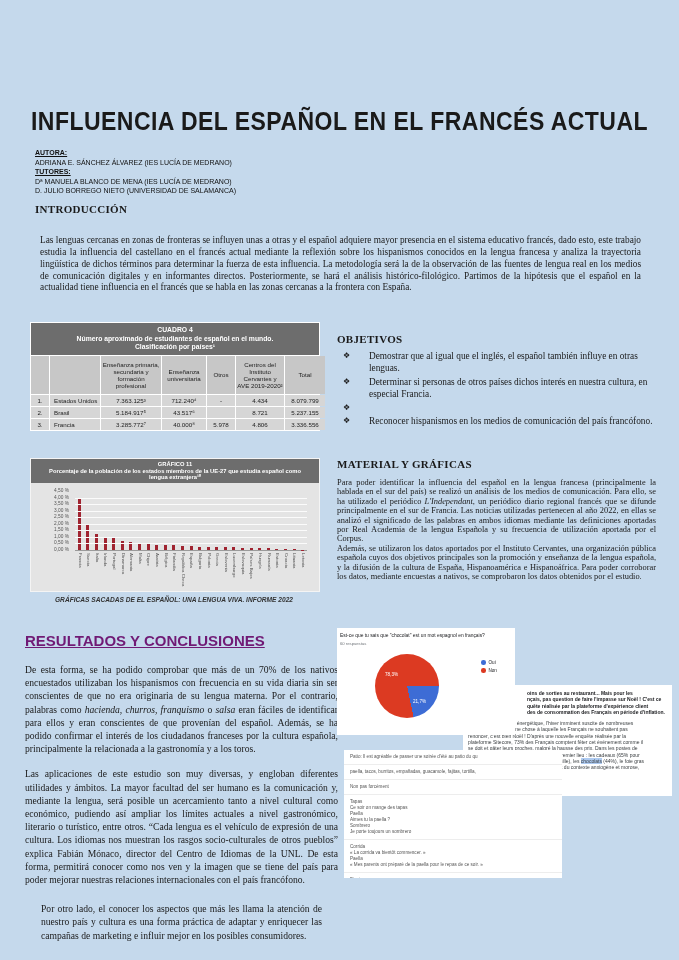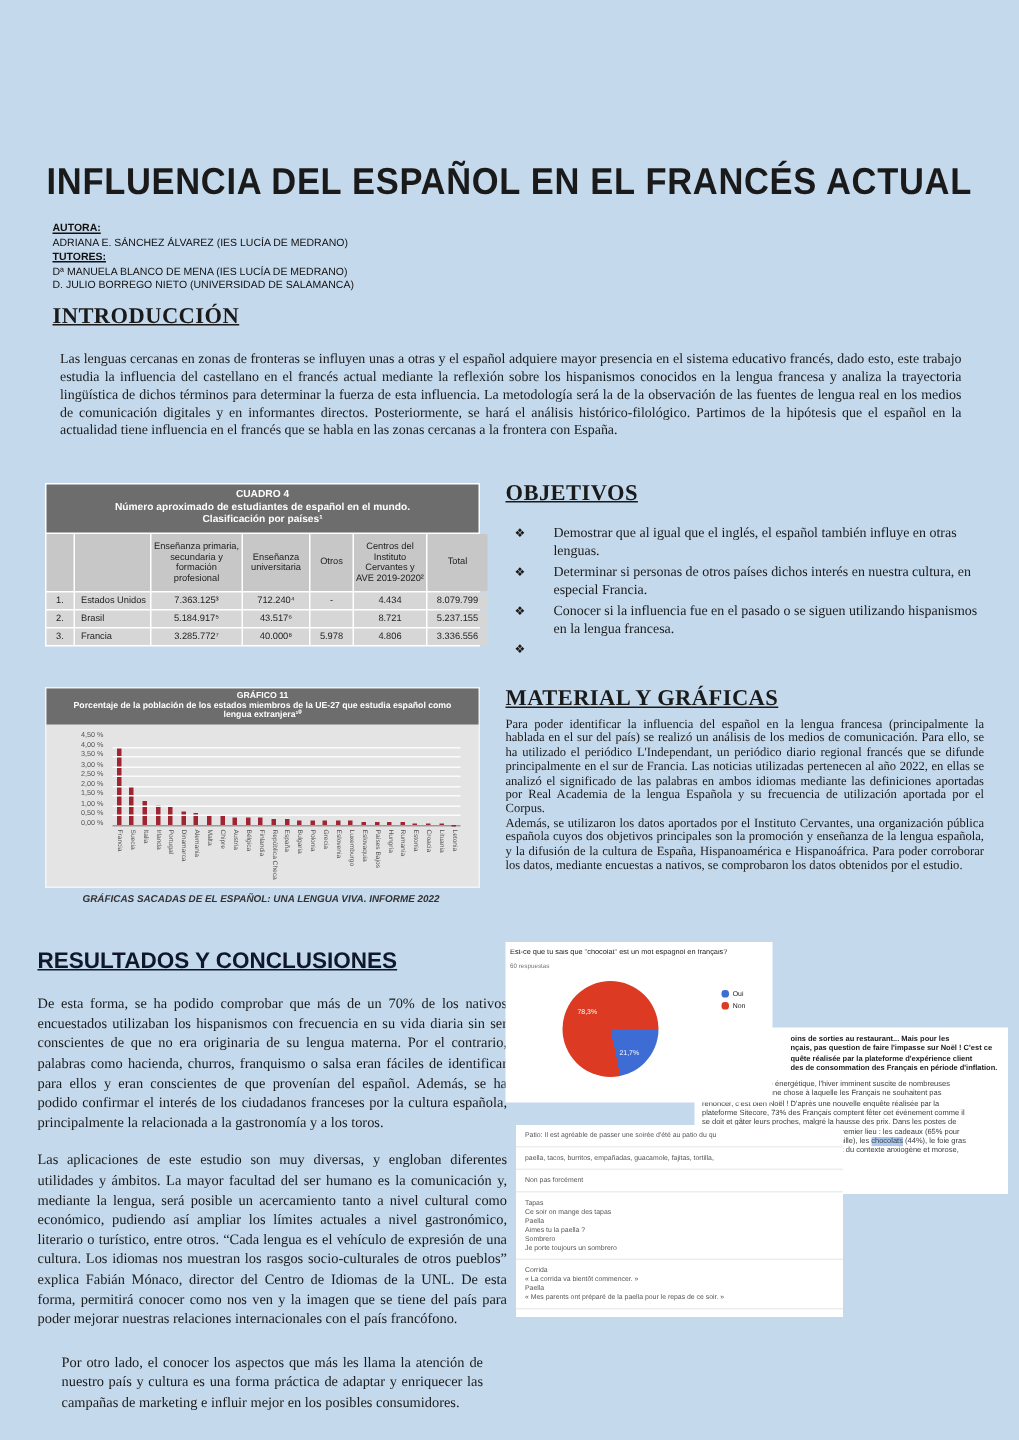--- a/index.html
+++ b/index.html
@@ -1,33 +1,33 @@
 <!DOCTYPE html>
 <html><head>
 <meta charset="utf-8">
 <style>
   html,body{margin:0;padding:0;}
   body{width:679px;height:960px;position:relative;background:#c5d9ec;overflow:hidden;
        font-family:"Liberation Serif", serif;color:#1a1a1a;}
   .abs{position:absolute;}
-  .it{}
+  .it{font-style:italic;}
 
   
   .poster-title{top:90px;left:0;width:679px;text-align:center;
     font-family:"Liberation Sans", sans-serif;font-weight:bold;font-size:25px;
     letter-spacing:.5px;transform:scaleX(.92);}
   .authors{top:148px;left:35px;font-family:"Liberation Sans", sans-serif;
     font-size:7px;line-height:9.5px;color:#111;}
   .authors .lbl{font-weight:bold;text-decoration:underline;}
 
   
-  .h-serif{font-family:"Liberation Serif", serif;font-weight:bold;font-size:15px;
-    text-decoration:underline;letter-spacing:.3px;}
+  .h-serif{font-family:"Liberation Serif", serif;font-weight:bold;font-size:11px;
+    letter-spacing:.3px;}
   .h-intro{top:203px;left:35px;}
-  .h-obj{top:321px;left:337px;}
+  .h-obj{top:333px;left:337px;}
   .h-mm{top:458px;left:337px;}
 
   .intro-text{top:226px;left:40px;width:601px;font-size:9.3px;line-height:11.8px;
     text-align:justify;}
 
   
   .table-block{top:322px;left:30px;width:288px;background:#fff;padding:1px;}
   .band{background:#6d6d6d;color:#fff;text-align:center;
     font-family:"Liberation Sans", sans-serif;font-weight:bold;}
   .t-band{font-size:6.8px;line-height:8.6px;padding:3px 6px;}
@@ -64,21 +64,21 @@
   .obj-item{display:flex;margin-bottom:1px;}
   .obj-item .b{width:26px;flex:none;text-align:left;padding-left:6px;font-size:8px;}
   .obj-item .t{flex:1;}
 
   
   .mm-text{top:478px;left:337px;width:319px;font-size:8.4px;line-height:9.4px;
     text-align:justify;}
 
   
   .results-h{top:632px;left:25px;font-family:"Liberation Sans", sans-serif;
-    font-weight:bold;font-size:15px;color:#0f172a;text-decoration:underline;margin:0;}
+    font-weight:bold;font-size:15px;color:#701a75;text-decoration:underline;margin:0;}
   .results-col{top:663px;left:25px;width:313px;font-size:9.6px;line-height:13.2px;
     text-align:justify;}
   .results-col .gap{height:12px;}
 
   
   .panel{position:absolute;background:#fff;font-family:"Liberation Sans", sans-serif;}
   .pie-panel{left:337px;top:628px;width:178px;height:107px;z-index:3;}
   .pie-q{position:absolute;top:5px;left:3px;width:172px;font-size:4.9px;color:#202124;
     white-space:nowrap;overflow:hidden;}
   .pie-n{position:absolute;top:13px;left:3px;font-size:4.2px;color:#70757a;}
@@ -166,24 +166,24 @@
   <div class="obj-item">
     <span class="b">❖</span>
     <span class="t">Demostrar que al igual que el inglés, el español también influye en otras lenguas.</span>
   </div>
   <div class="obj-item">
     <span class="b">❖</span>
     <span class="t">Determinar si personas de otros países dichos interés en nuestra cultura, en especial Francia.</span>
   </div>
   <div class="obj-item">
     <span class="b">❖</span>
-    <span class="t">Conocer si la influencia fue en el pasado o se siguen utilizando hispanismos en la lengua francesa.</span>
   </div>
   <div class="obj-item">
     <span class="b">❖</span>
+    <span class="t">Reconocer hispanismos en los medios de comunicación del país francófono.</span>
   </div>
 </div>
 
 <div class="abs chart-block">
   <div class="band c-band">
     <div>GRÁFICO 11</div>
     <div>Porcentaje de la población de los estados miembros de la UE-27 que estudia español como lengua extranjera¹⁰</div>
   </div>
   <div>
       <div class="ytick" style="top: 29px;">4,50 %</div>

